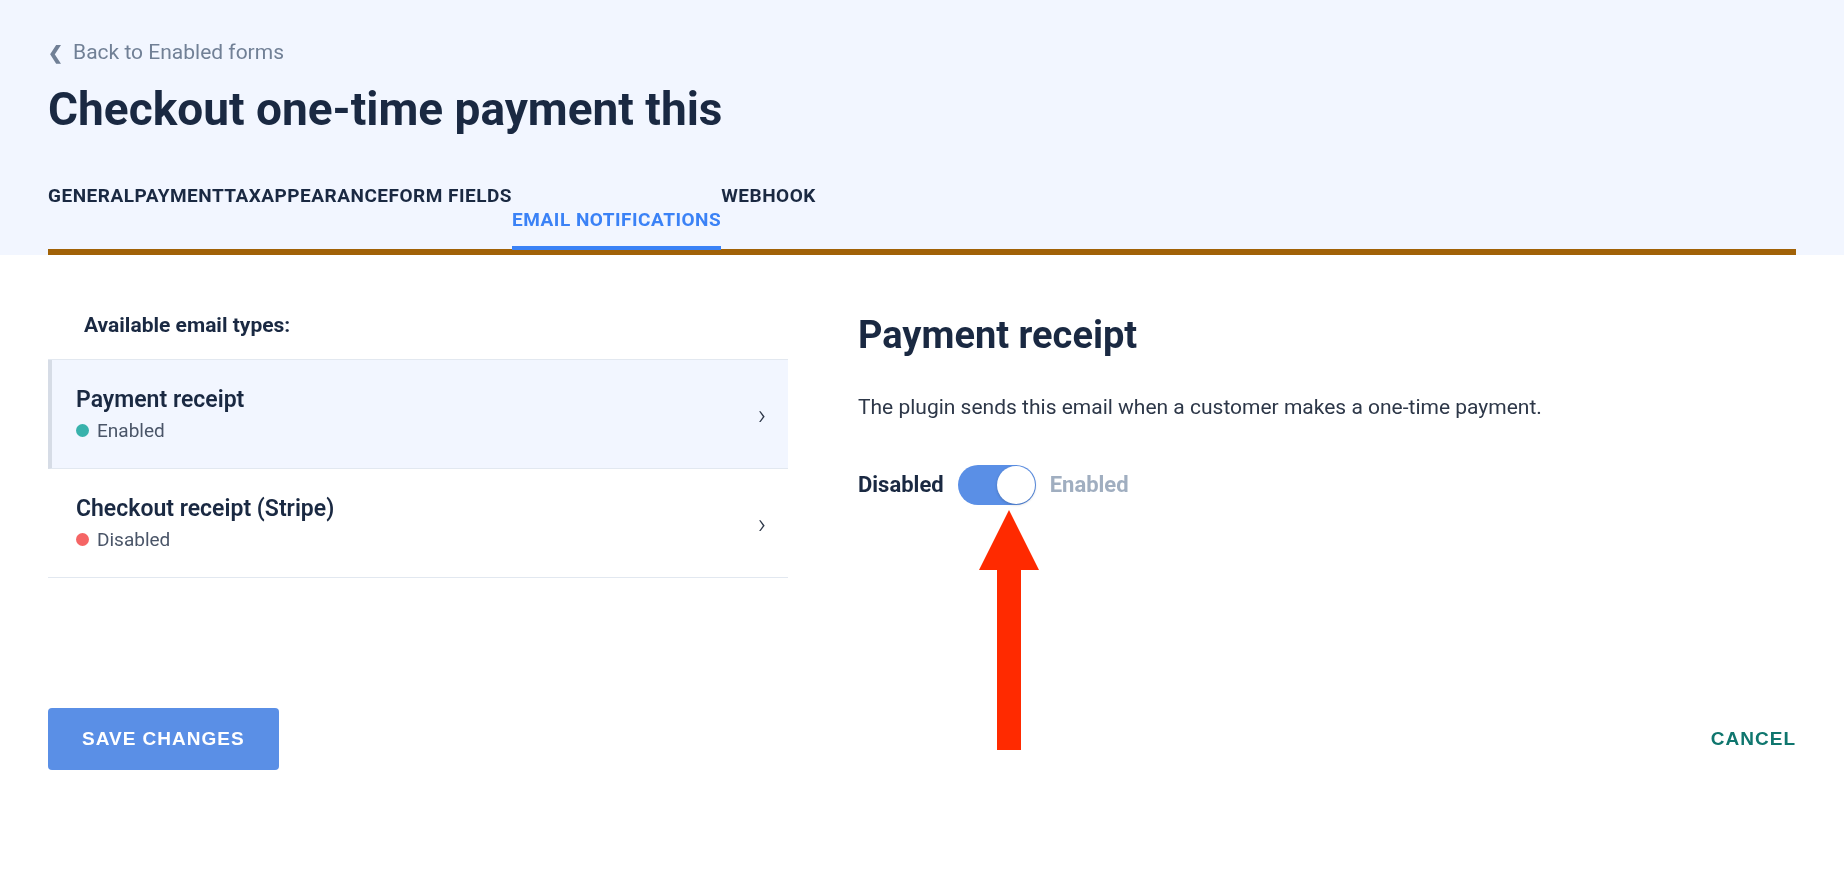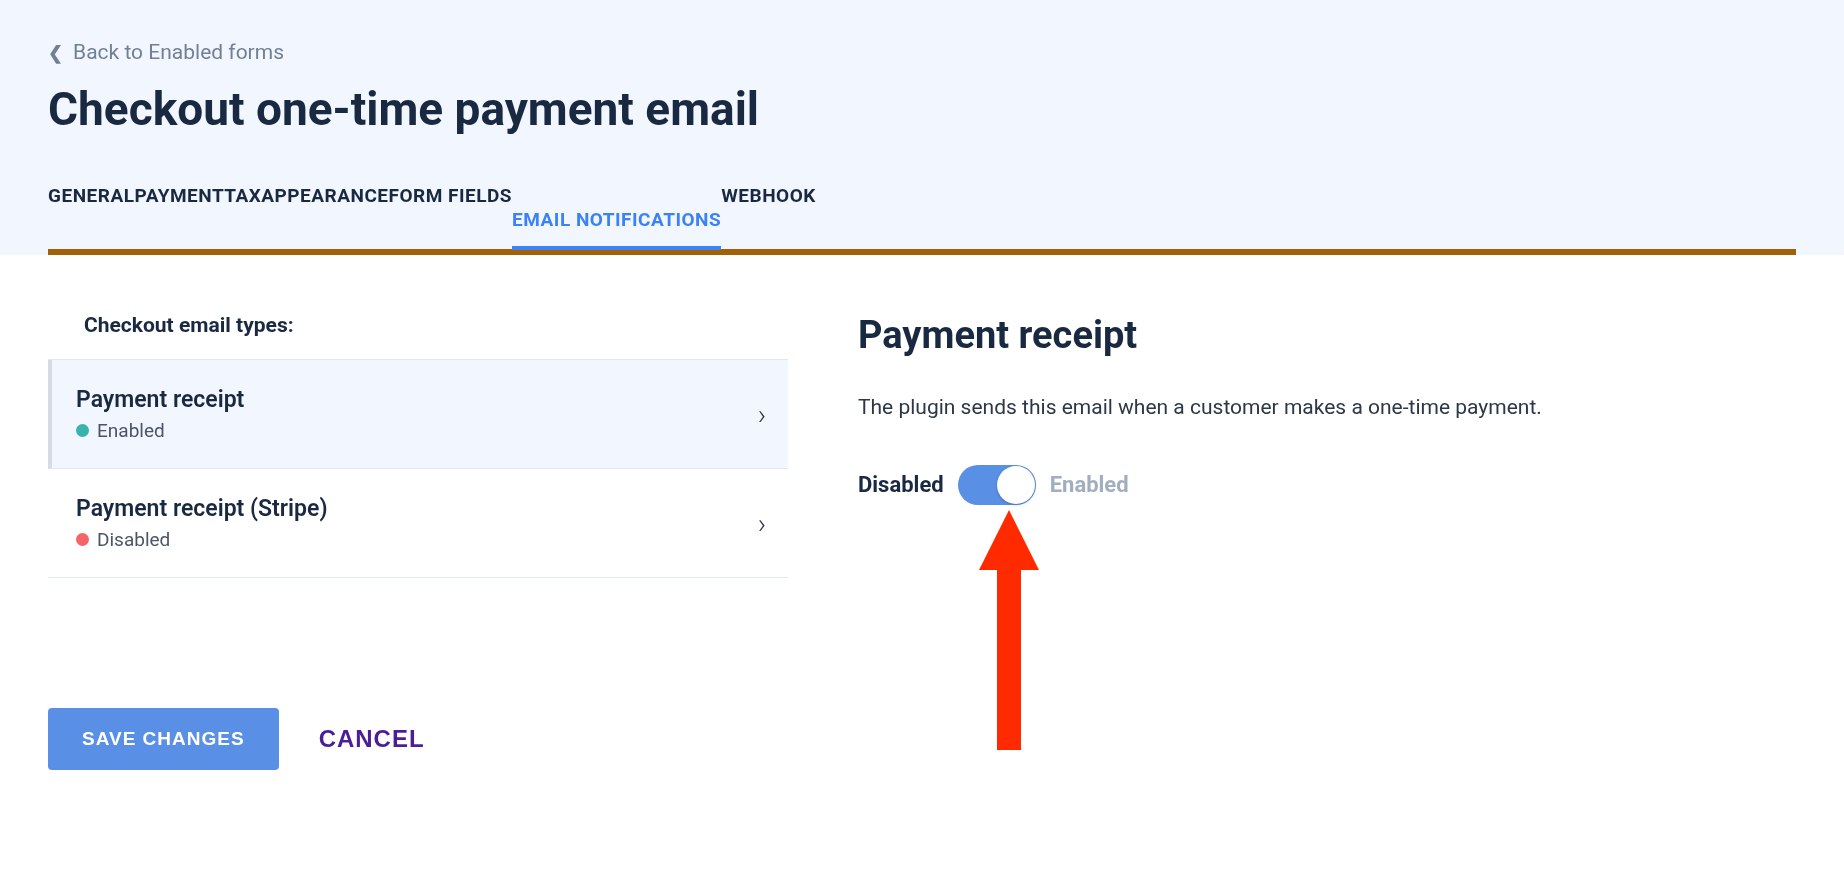--- a/index.html
+++ b/index.html
@@ -172,38 +172,39 @@
     top: 1px;
     right: 1px;
     box-shadow: 0 1px 3px rgba(0,0,0,0.2);
   }
   .actions {
     display: flex;
     align-items: center;
     gap: 40px;
     padding: 0 48px;
     margin-top: 90px;
+    justify-content: space-between;
   }
   .btn-primary {
     background: #5a8fe6;
     color: #fff;
     font-size: 19px;
     font-weight: 700;
     letter-spacing: 1px;
     padding: 20px 34px;
     border: none;
     border-radius: 4px;
     cursor: pointer;
     text-transform: uppercase;
   }
   .btn-cancel {
     background: none;
     border: none;
-    color: #4c1d95;
-    font-size: 24px;
+    color: #0f766e;
+    font-size: 19px;
     font-weight: 700;
     letter-spacing: 1px;
     cursor: pointer;
     text-transform: uppercase;
   }
   .annotation-arrow {
     position: absolute;
     top: 510px;
     left: 979px;
     width: 60px;
@@ -212,49 +213,49 @@
   }
 </style>
 </head>
 <body>
 
 <div class="header-section">
   <a class="back-link">
     <span class="chevron">❮</span>
     <span>Back to Enabled forms</span>
   </a>
-  <h1 class="page-title">Checkout one-time payment email</h1>
+  <h1 class="page-title">Checkout one-time payment this</h1>
   <div class="tabs">
     <div class="tab">GENERAL</div>
     <div class="tab">PAYMENT</div>
     <div class="tab">TAX</div>
     <div class="tab">APPEARANCE</div>
     <div class="tab">FORM FIELDS</div>
     <div class="tab active">EMAIL NOTIFICATIONS</div>
     <div class="tab">WEBHOOK</div>
   </div>
 </div>
 
 <div class="content">
   <div class="left-col">
-    <div class="section-label">Checkout email types:</div>
+    <div class="section-label">Available email types:</div>
     <div class="email-list">
       <div class="email-item selected">
         <div>
           <div class="email-item-title">Payment receipt</div>
           <div class="email-item-status">
             <span class="status-dot enabled"></span>
             <span>Enabled</span>
           </div>
         </div>
         <span class="chevron-right">›</span>
       </div>
       <div class="email-item">
         <div>
-          <div class="email-item-title">Payment receipt (Stripe)</div>
+          <div class="email-item-title">Checkout receipt (Stripe)</div>
           <div class="email-item-status">
             <span class="status-dot disabled"></span>
             <span>Disabled</span>
           </div>
         </div>
         <span class="chevron-right">›</span>
       </div>
     </div>
   </div>
 

